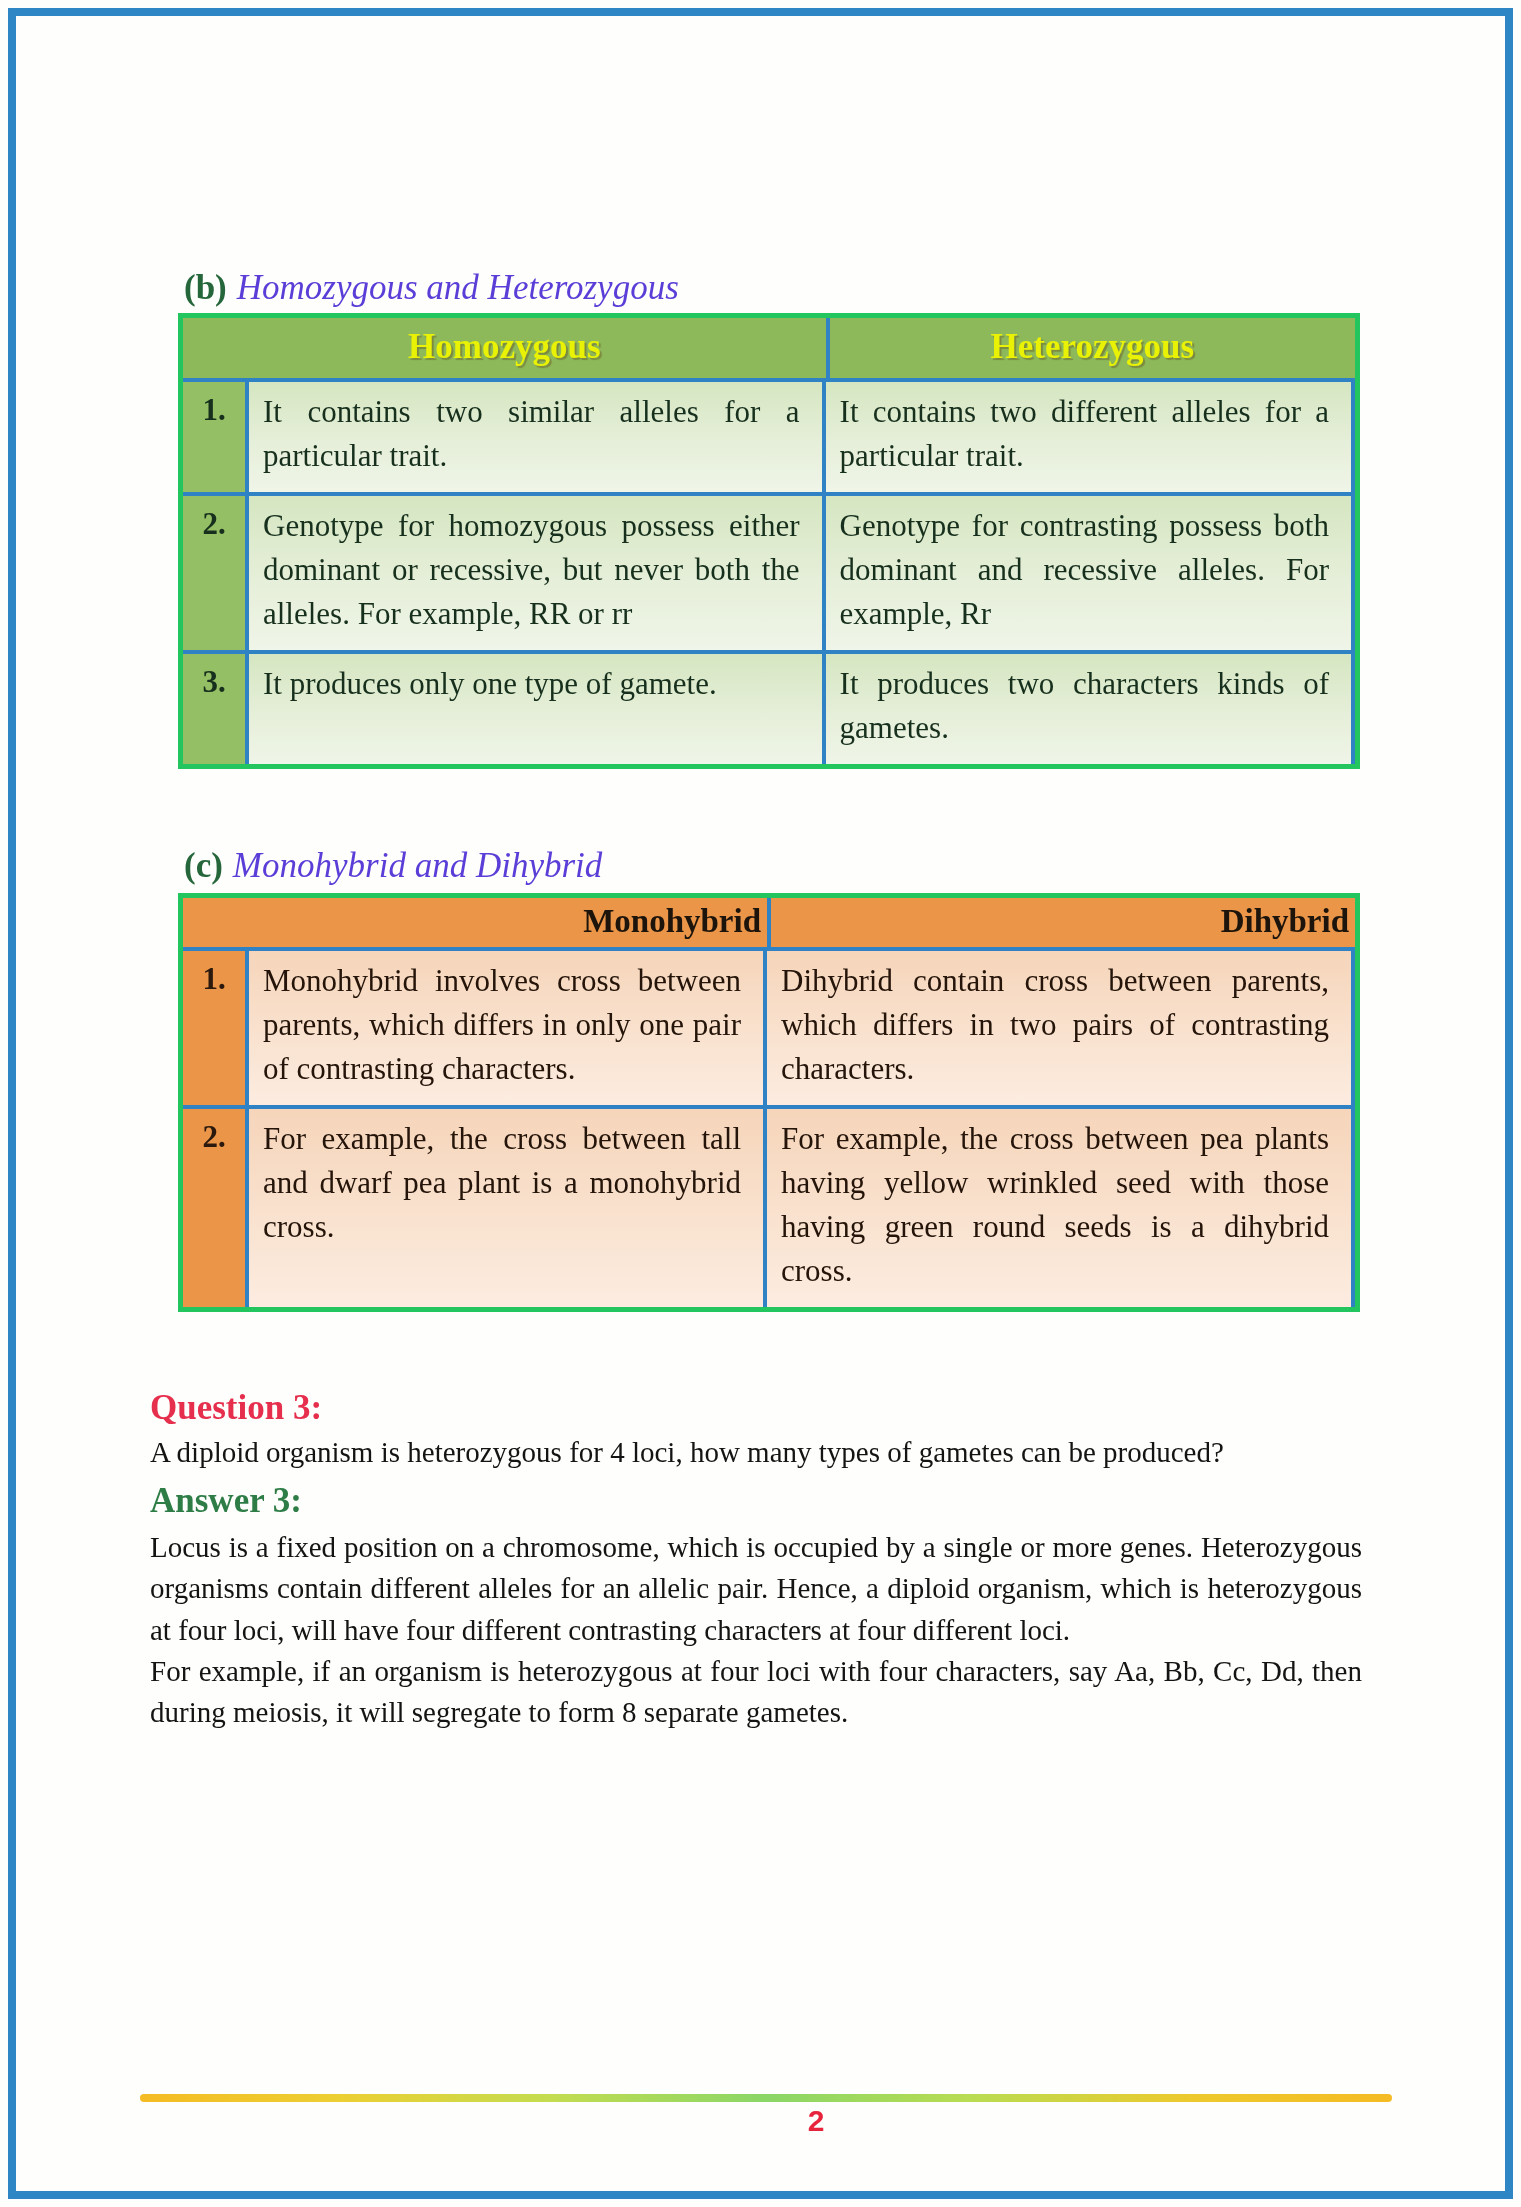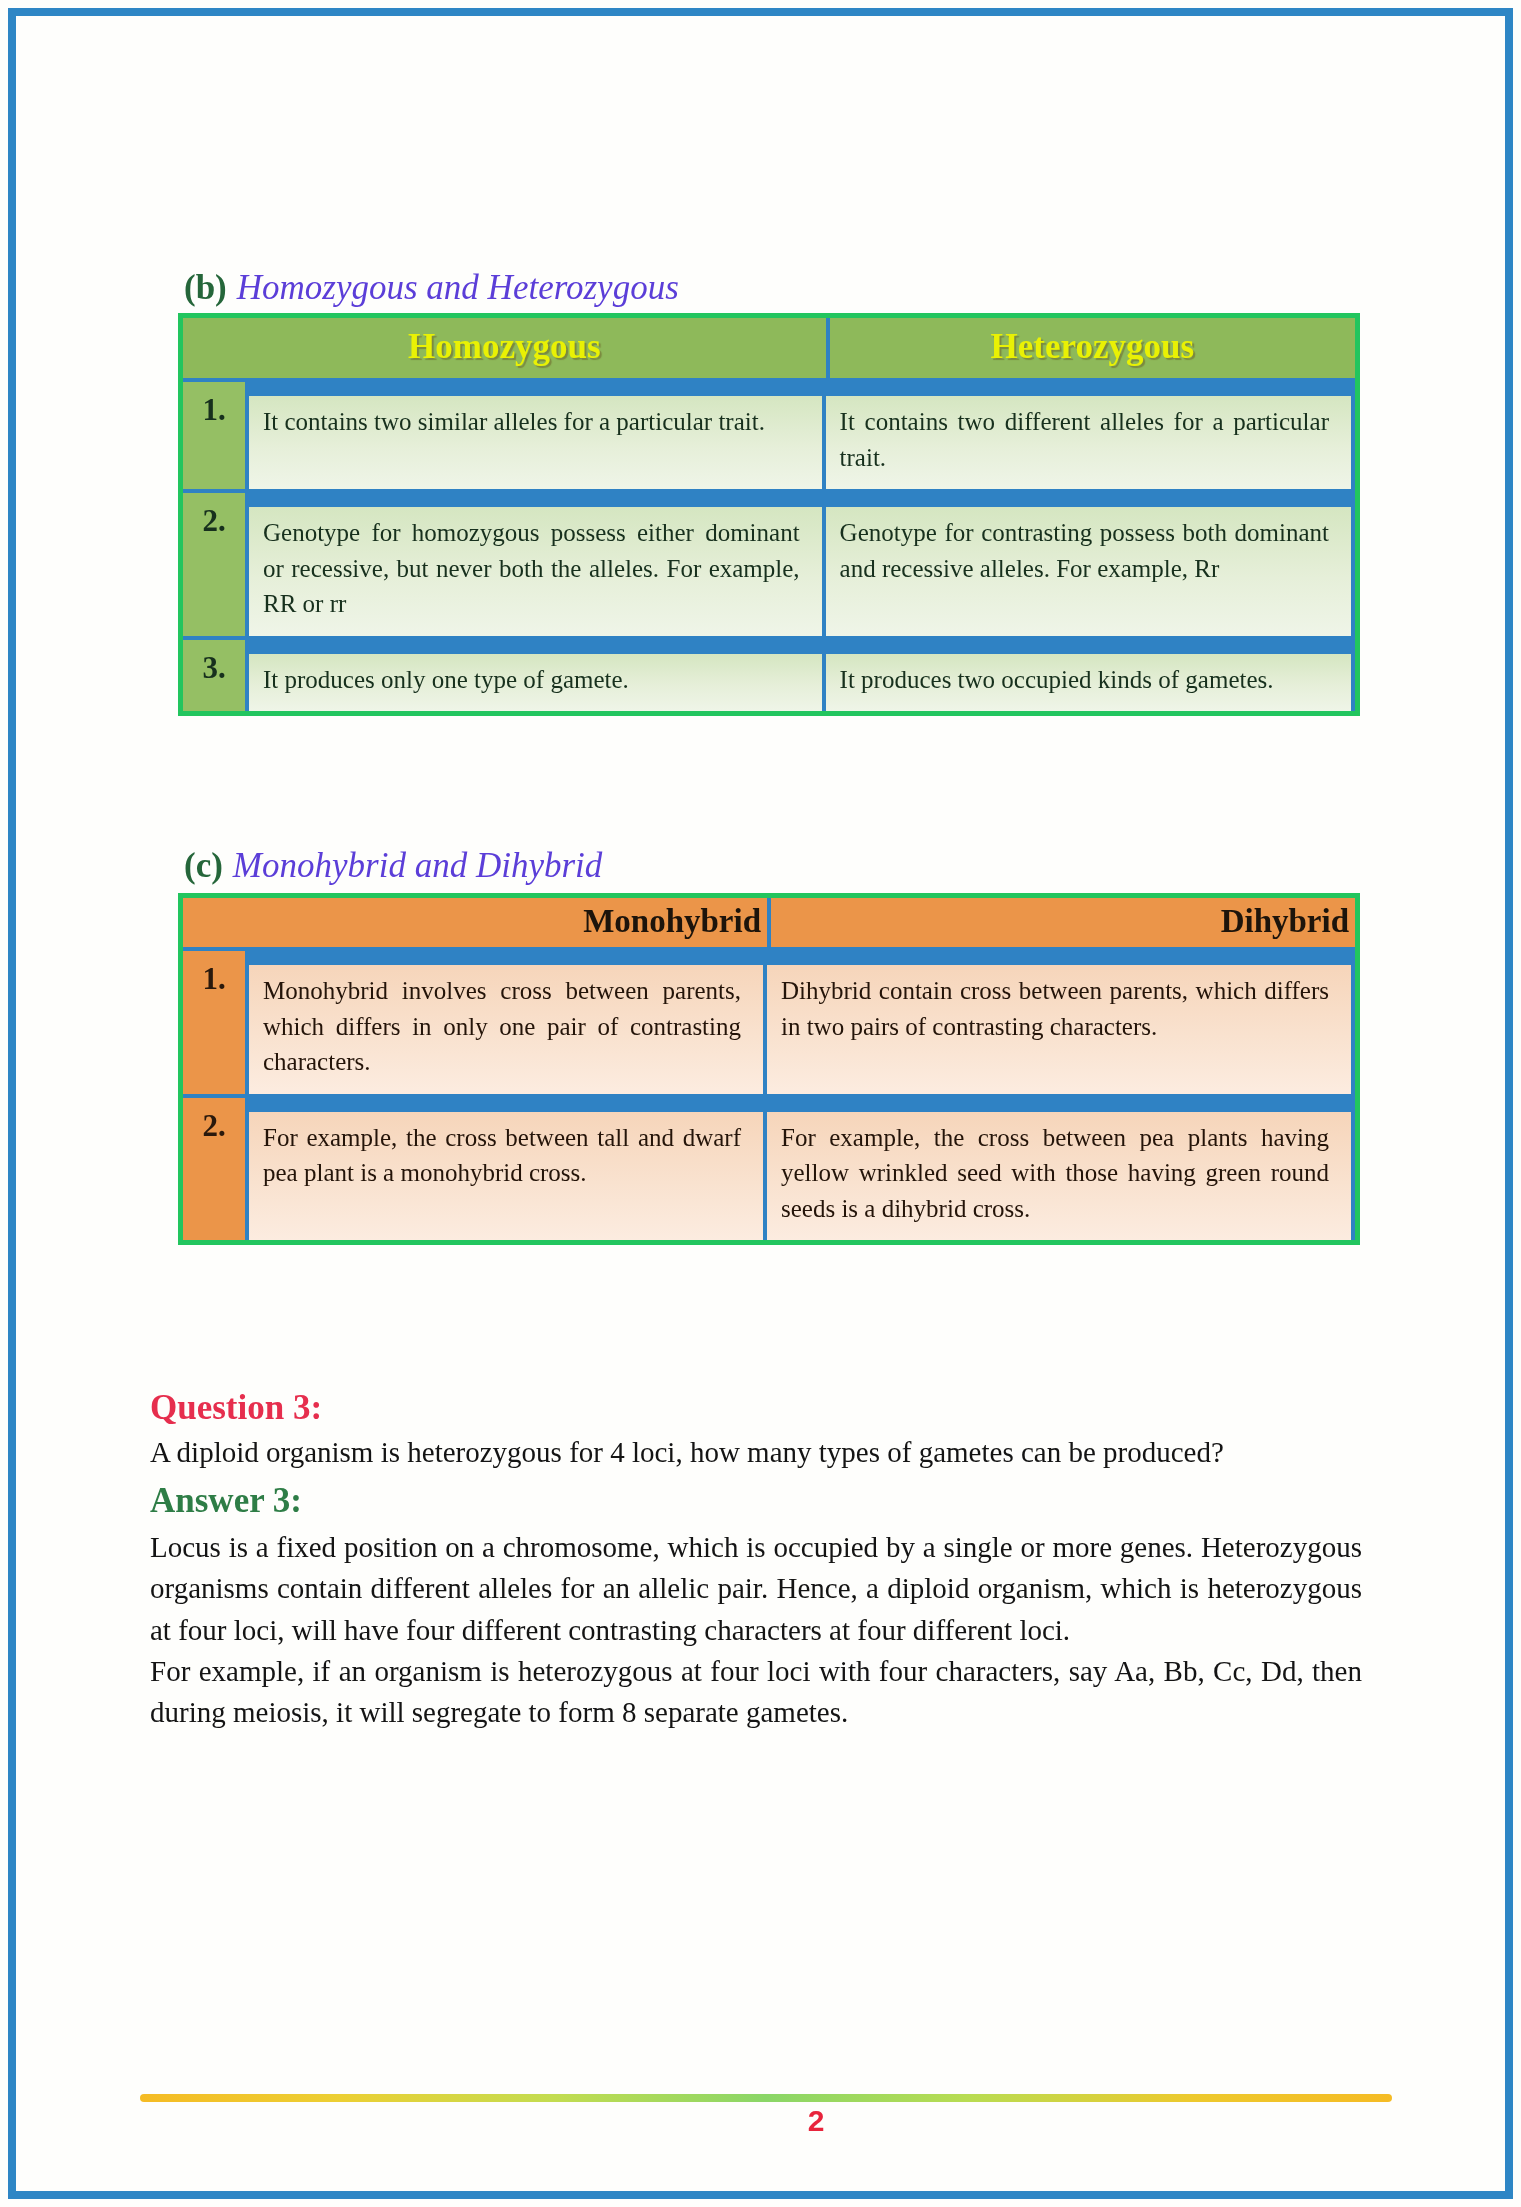--- a/index.html
+++ b/index.html
@@ -98,25 +98,24 @@
     color: #241409;
   }
 
   .num-cell {
     font-weight: bold;
     font-size: 31px;
     text-align: center;
     padding-top: 10px;
   }
   .txt-cell {
-    font-size: 25px;
+    font-size: 31px;
     line-height: 1.42;
     text-align: justify;
     padding: 8px 22px 14px 14px;
-    margin-top: 14px;
   }
 
   
   .qa {
     position: absolute;
     left: 150px;
     top: 1388px;
     width: 1212px;
   }
   .q-label {
@@ -183,21 +182,21 @@
     <div class="txt-cell">It contains two different alleles for a particular trait.</div>
   </div>
   <div class="body-row">
     <div class="num-cell">2.</div>
     <div class="txt-cell">Genotype for homozygous possess either dominant or recessive, but never both the alleles. For example, RR or rr</div>
     <div class="txt-cell">Genotype for contrasting possess both dominant and recessive alleles. For example, Rr</div>
   </div>
   <div class="body-row">
     <div class="num-cell">3.</div>
     <div class="txt-cell">It produces only one type of gamete.</div>
-    <div class="txt-cell">It produces two occupied kinds of gametes.</div>
+    <div class="txt-cell">It produces two characters kinds of gametes.</div>
   </div>
 </div>
 
 <div class="sec-heading heading-c">
   <span class="sec-label">(c)</span><span class="sec-title">Monohybrid and Dihybrid</span>
 </div>
 
 <div class="tbl tbl-c">
   <div class="hdr-row">
     <div class="hdr-cell">Monohybrid</div>

